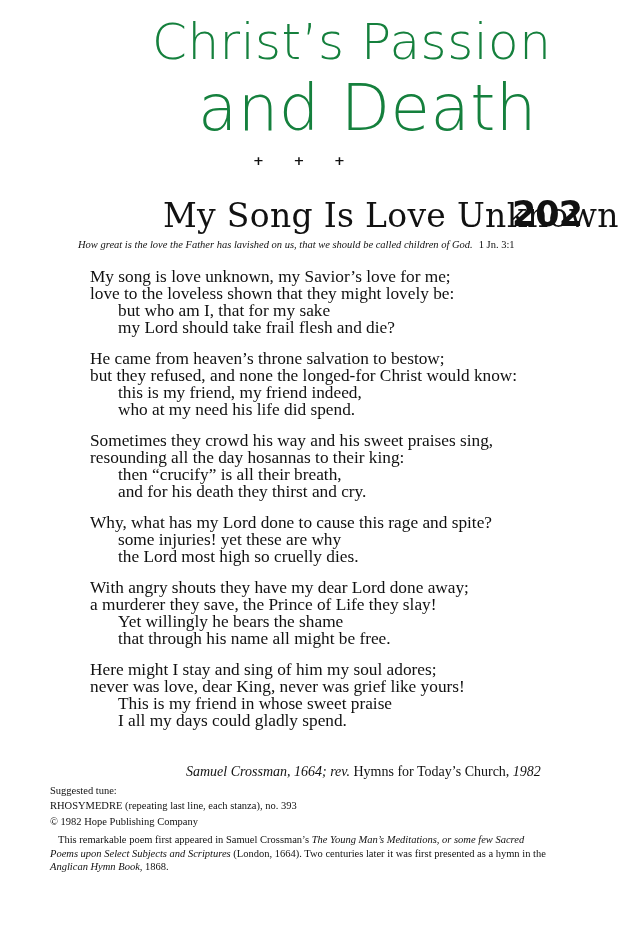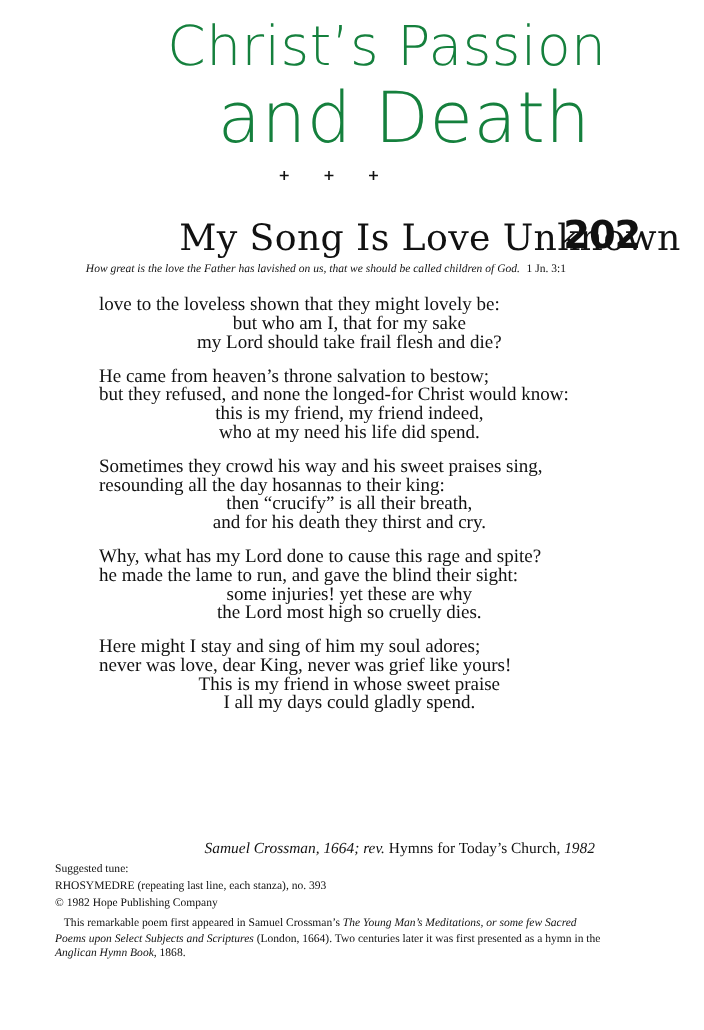--- a/index.html
+++ b/index.html
@@ -9,21 +9,21 @@
   .section-title.l2 { top: 78px; left: 198px; width: auto; font-size: 64px; line-height: 60px; }
   .ornaments { position: absolute; top: 153px; left: 253px; font-family: "DejaVu Sans", sans-serif; font-size: 13px; font-weight: bold; }
   .ornaments span { display: inline-block; width: 36px; }
   .hymn-title { position: absolute; top: 196px; left: 163px; font-family: "DejaVu Serif", serif; font-size: 33px; line-height: 40px; font-weight: normal; letter-spacing: 0.3px; }
   .hymn-number { position: absolute; top: 193px; left: 512px; font-family: "DejaVu Sans", sans-serif; font-size: 35px; line-height: 42px; font-weight: bold; letter-spacing: -1px; }
   .epigraph { position: absolute; top: 239px; left: 78px; font-size: 10.5px; font-style: italic; white-space: nowrap; text-align: right; }
   .epigraph .ref { font-style: normal; margin-left: 6px; }
   .lyrics { position: absolute; top: 268px; left: 90px; font-size: 17.3px; line-height: 17px; }
   .stanza { margin-bottom: 14px; }
   .line { white-space: nowrap; height: 17px; }
-  .line.indent { padding-left: 28px; text-align: center; }
+  .line.indent { padding-left: 28px; }
   .attribution { position: absolute; top: 764px; left: 186px; font-size: 14px; white-space: nowrap; }
   .attribution i { font-style: italic; }
   .tune-label { position: absolute; top: 785px; left: 50px; font-size: 10.5px; }
   .tune-line { position: absolute; top: 800px; left: 50px; font-size: 10.5px; }
   .copyright { position: absolute; top: 816px; left: 50px; font-size: 10.5px; }
   .note { position: absolute; top: 833px; left: 50px; width: 500px; font-size: 10.5px; line-height: 13.5px; text-indent: 8px; }
   .note i { font-style: italic; }
 </style>
 </head>
 <body>
@@ -39,41 +39,47 @@
 
 <div class="hymn-title">My Song Is Love Unknown</div>
 <div class="hymn-number">202</div>
 
 <div class="epigraph">
   <span>How great is the love the Father has lavished on us, that we should be called children of God.</span><span class="ref">1 Jn. 3:1</span>
 </div>
 
 <div class="lyrics" id="lyrics">
     <div class="stanza">
+      <div class="line">My song is love unknown, my Savior’s love for me;</div>
       <div class="line">love to the loveless shown that they might lovely be:</div>
       <div class="line indent">but who am I, that for my sake</div>
       <div class="line indent">my Lord should take frail flesh and die?</div>
     </div>
     <div class="stanza">
       <div class="line">He came from heaven’s throne salvation to bestow;</div>
       <div class="line">but they refused, and none the longed-for Christ would know:</div>
       <div class="line indent">this is my friend, my friend indeed,</div>
       <div class="line indent">who at my need his life did spend.</div>
     </div>
     <div class="stanza">
       <div class="line">Sometimes they crowd his way and his sweet praises sing,</div>
       <div class="line">resounding all the day hosannas to their king:</div>
       <div class="line indent">then “crucify” is all their breath,</div>
       <div class="line indent">and for his death they thirst and cry.</div>
     </div>
     <div class="stanza">
       <div class="line">Why, what has my Lord done to cause this rage and spite?</div>
-      <div class="line">he made the lame to run, and gave the blind their sight:</div>
       <div class="line indent">some injuries! yet these are why</div>
       <div class="line indent">the Lord most high so cruelly dies.</div>
+    </div>
+    <div class="stanza">
+      <div class="line">With angry shouts they have my dear Lord done away;</div>
+      <div class="line">a murderer they save, the Prince of Life they slay!</div>
+      <div class="line indent">Yet willingly he bears the shame</div>
+      <div class="line indent">that through his name all might be free.</div>
     </div>
     <div class="stanza">
       <div class="line">Here might I stay and sing of him my soul adores;</div>
       <div class="line">never was love, dear King, never was grief like yours!</div>
       <div class="line indent">This is my friend in whose sweet praise</div>
       <div class="line indent">I all my days could gladly spend.</div>
     </div>
   </div>
 
 <div class="attribution">

